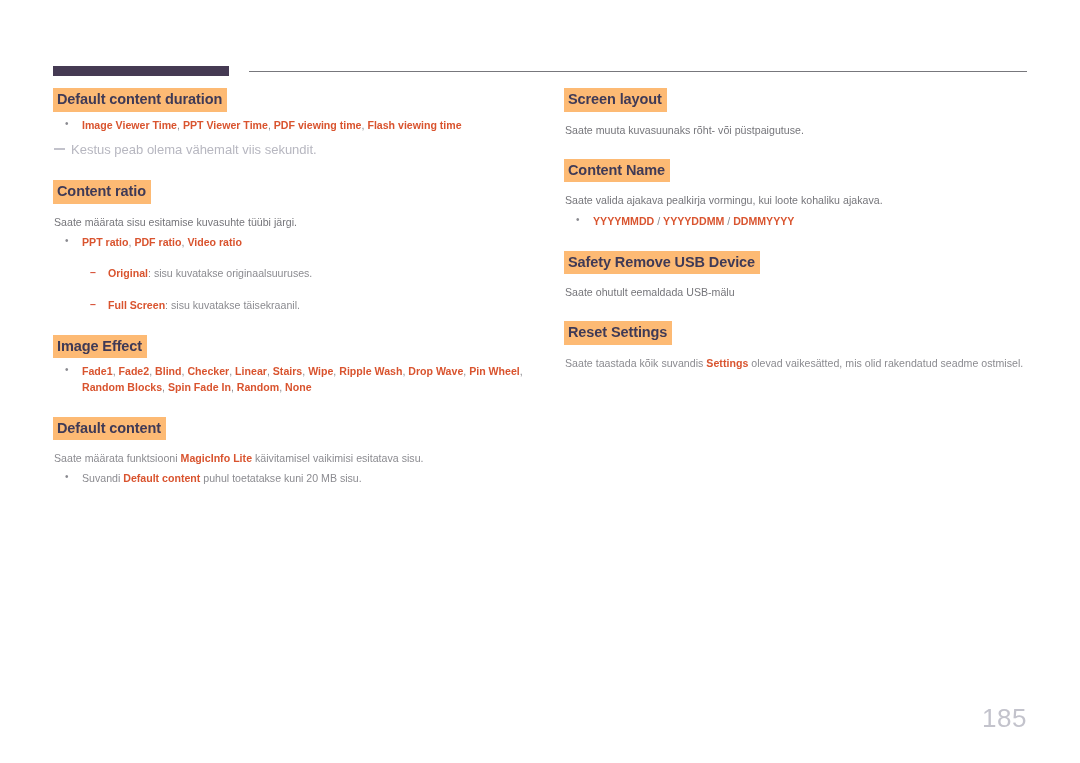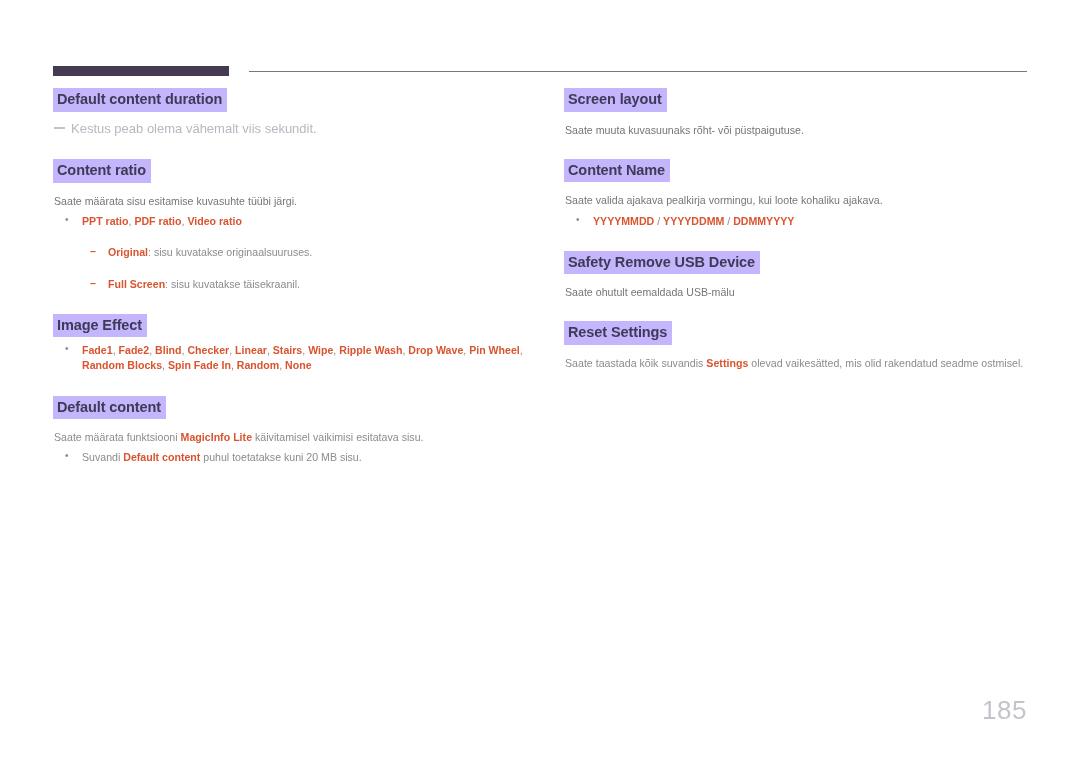--- a/index.html
+++ b/index.html
@@ -60,21 +60,21 @@
   
   h2.section-head {
     margin: 0;
     padding: 0;
     font-size: 14.5px;
     font-weight: bold;
     line-height: 1;
   }
   h2.section-head .hl {
     display: inline-block;
-    background: #c4b5fd;
+    background: #fdba74;
     color: #3f3a56;
     padding: 4px 5px 5px 4px;
     letter-spacing: -0.1px;
   }
   .blk { margin-bottom: 0; }
   .blk + .blk { margin-top: 22px; }
 
   
   p.desc {
     margin: 11px 0 0 1px;
@@ -152,39 +152,42 @@
     top: 6px;
     width: 11px;
     height: 2px;
     background: #c2c2cb;
   }
 
   
   .page-number {
     position: absolute;
     right: 53px;
-    bottom: 37px;
+    bottom: 29px;
     font-size: 26px;
     color: #c3c3cc;
     letter-spacing: 0.5px;
     font-weight: normal;
   }
 </style>
 </head>
 <body>
 
 <div class="page-header">
   <div class="header-bar"></div>
   <div class="header-rule"></div>
 </div>
 
 <div class="content">
   <div class="col col-left">
       <div class="blk">
         <h2 class="section-head"><span class="hl">Default content duration</span></h2>
+        <ul class="bullets">
+          <li><span><span class="kw">Image Viewer Time</span><span class="sep">, </span><span class="kw">PPT Viewer Time</span><span class="sep">, </span><span class="kw">PDF viewing time</span><span class="sep">, </span><span class="kw">Flash viewing time</span></span></li>
+        </ul>
         <div class="note">Kestus peab olema vähemalt viis sekundit.</div>
       </div>
       <div class="blk">
         <h2 class="section-head"><span class="hl">Content ratio</span></h2>
         <p class="desc">Saate määrata sisu esitamise kuvasuhte tüübi järgi.</p>
         <ul class="bullets">
           <li><span><span class="kw">PPT ratio</span><span class="sep">, </span><span class="kw">PDF ratio</span><span class="sep">, </span><span class="kw">Video ratio</span></span><ul class="subbullets">
               <li><span class="kw">Original</span><span class="sep">: sisu kuvatakse originaalsuuruses.</span></li>
               <li><span class="kw">Full Screen</span><span class="sep">: sisu kuvatakse täisekraanil.</span></li>
             </ul></li>

